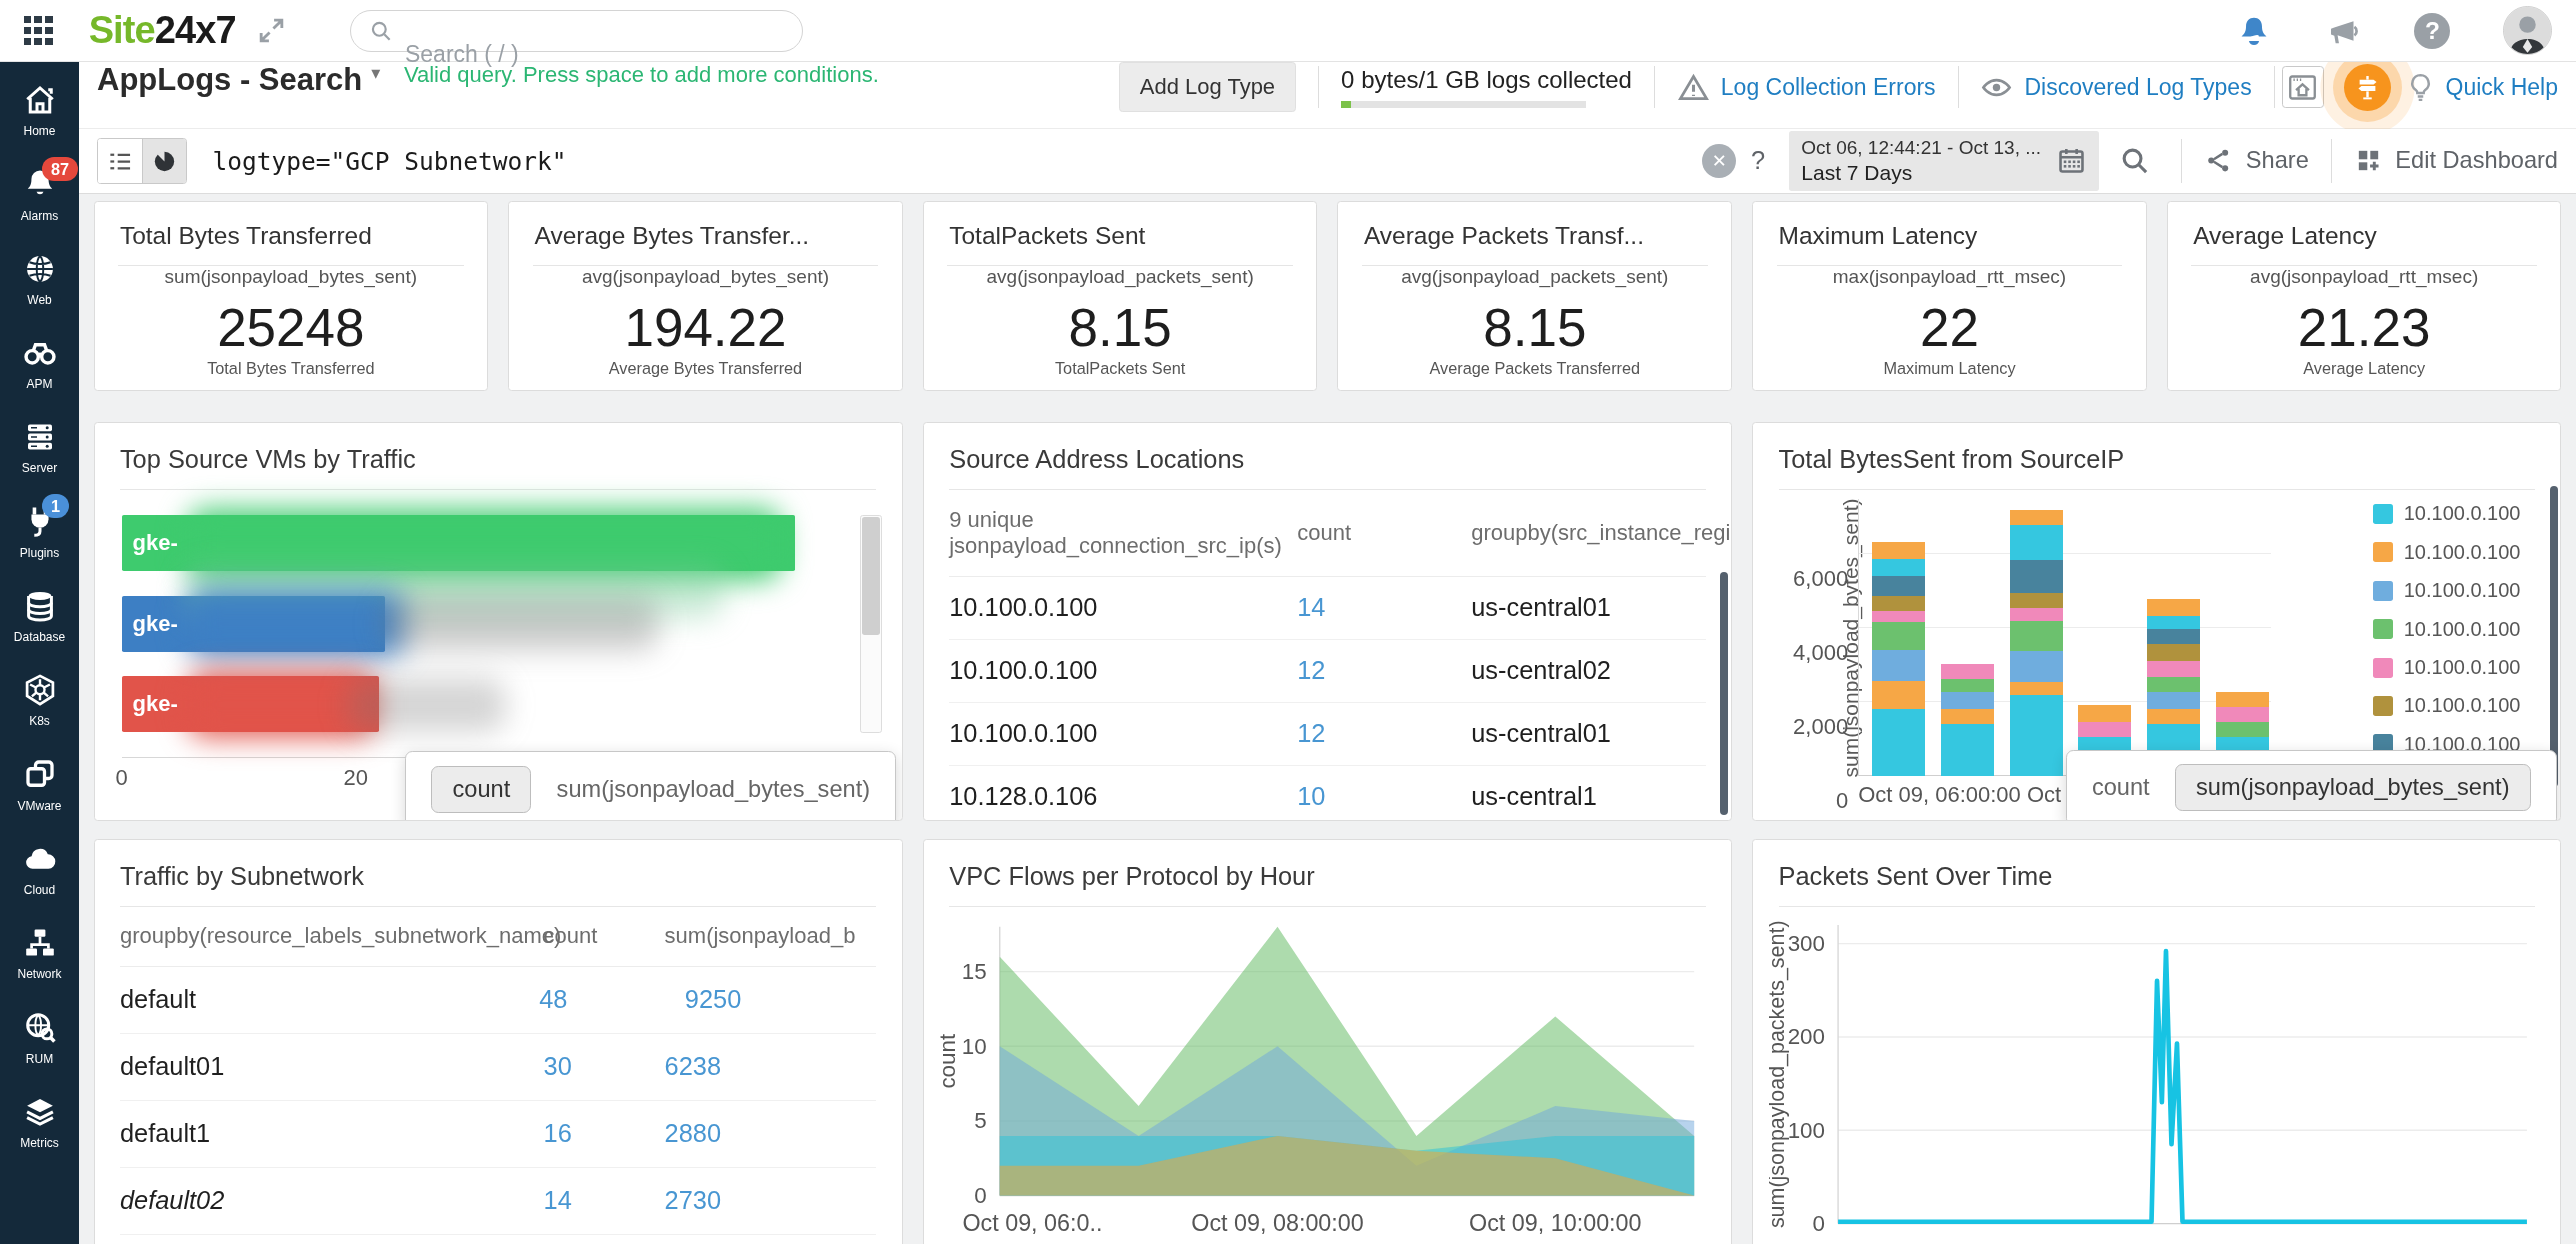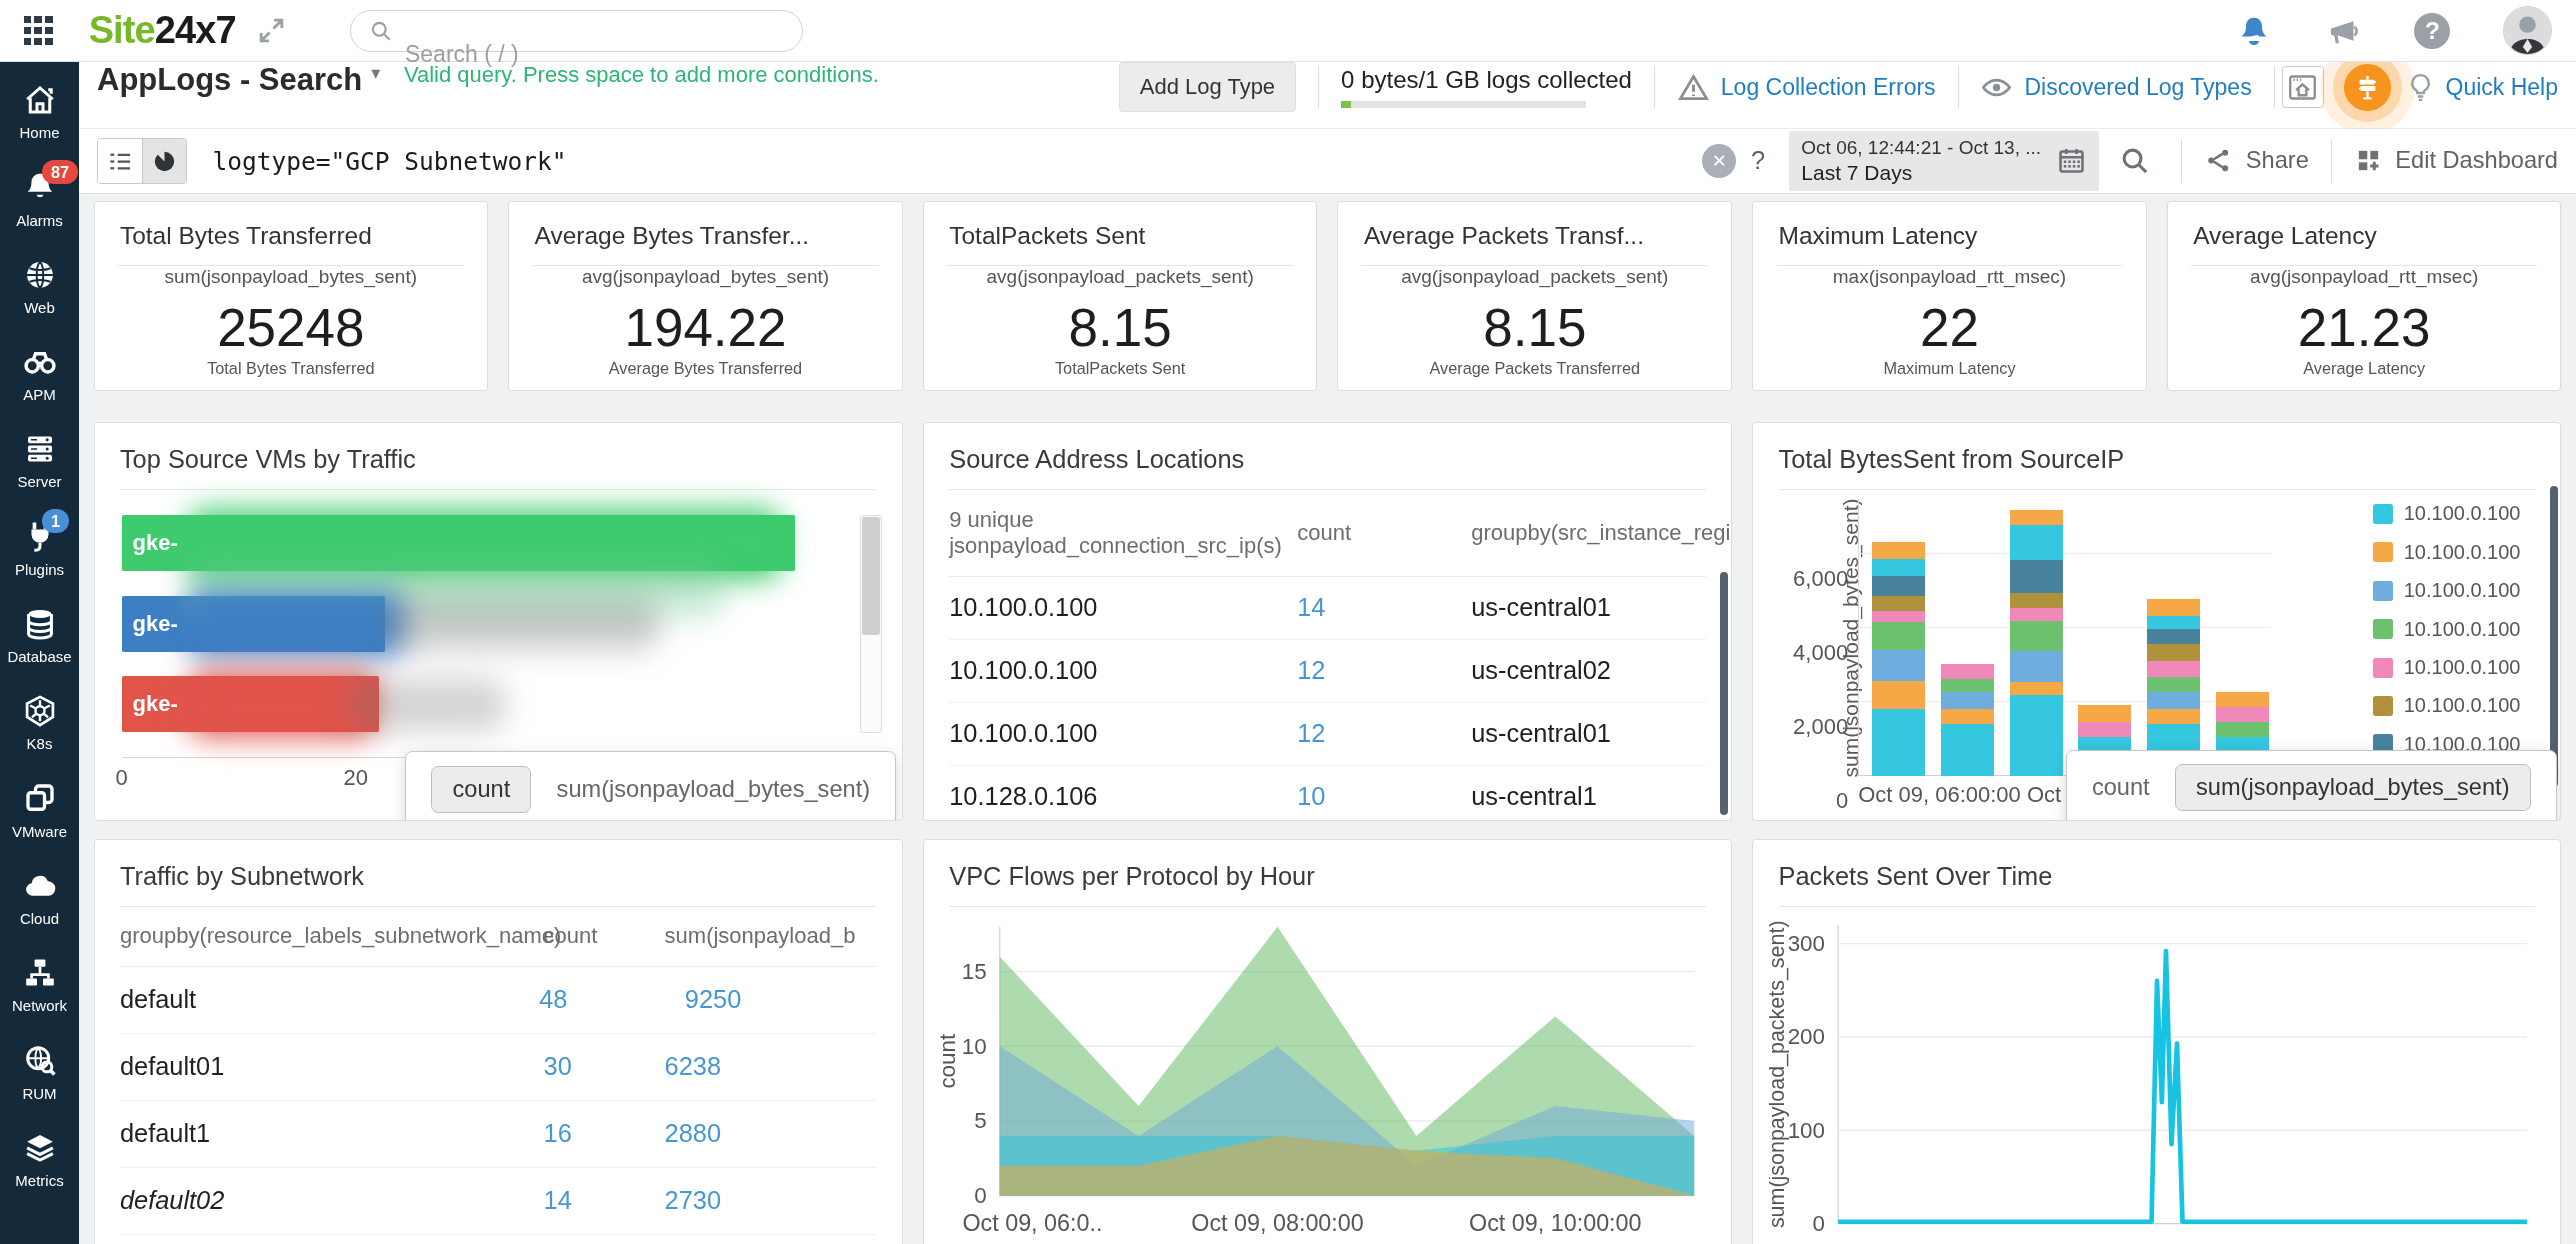--- a/index.html
+++ b/index.html
@@ -25,21 +25,21 @@
                  font-size:24.5px; font-weight:bold; display:flex; align-items:center; justify-content:center; cursor:pointer;}
   .avatar { width:49px; height:49px; border-radius:50%; border:1.8px solid #cfcfcf; background:#ececec; overflow:hidden; cursor:pointer;}
 
   
   .shell { display:flex; height:1183px; }
   .sidebar { width:79px; background:#14293a; display:flex; flex-direction:column; align-items:center;
              padding-top:20px; flex-shrink:0; overflow:hidden; }
   .side-item { position:relative; display:flex; flex-direction:column; align-items:center;
                margin-bottom:28px; cursor:pointer; width:79px; }
   .side-item .sico { width:36px; height:36px; }
-  .side-item .slbl { color:#fff; font-size:15px; margin-top:6.3px; }
+  .side-item .slbl { color:#fff; font-size:12px; margin-top:6.3px; }
   .sbadge { position:absolute; top:-9px; left:42px; color:#fff; font-size:16.3px; line-height:16.3px;
             padding:3.6px 9px; border-radius:12.7px; font-weight:bold; }
 
   .content { flex:1; display:flex; flex-direction:column; min-width:0; }
 
   
   .page-header { height:67px; background:#fff; border-bottom:0.9px solid #ececec;
                  display:flex; align-items:flex-start; padding:0 18px; }
   .page-title { font-size:31px; font-weight:bold; color:#2b2b2b; }
   .caret { font-size:18px; color:#777; margin:0 0 0 9px; cursor:pointer; }

